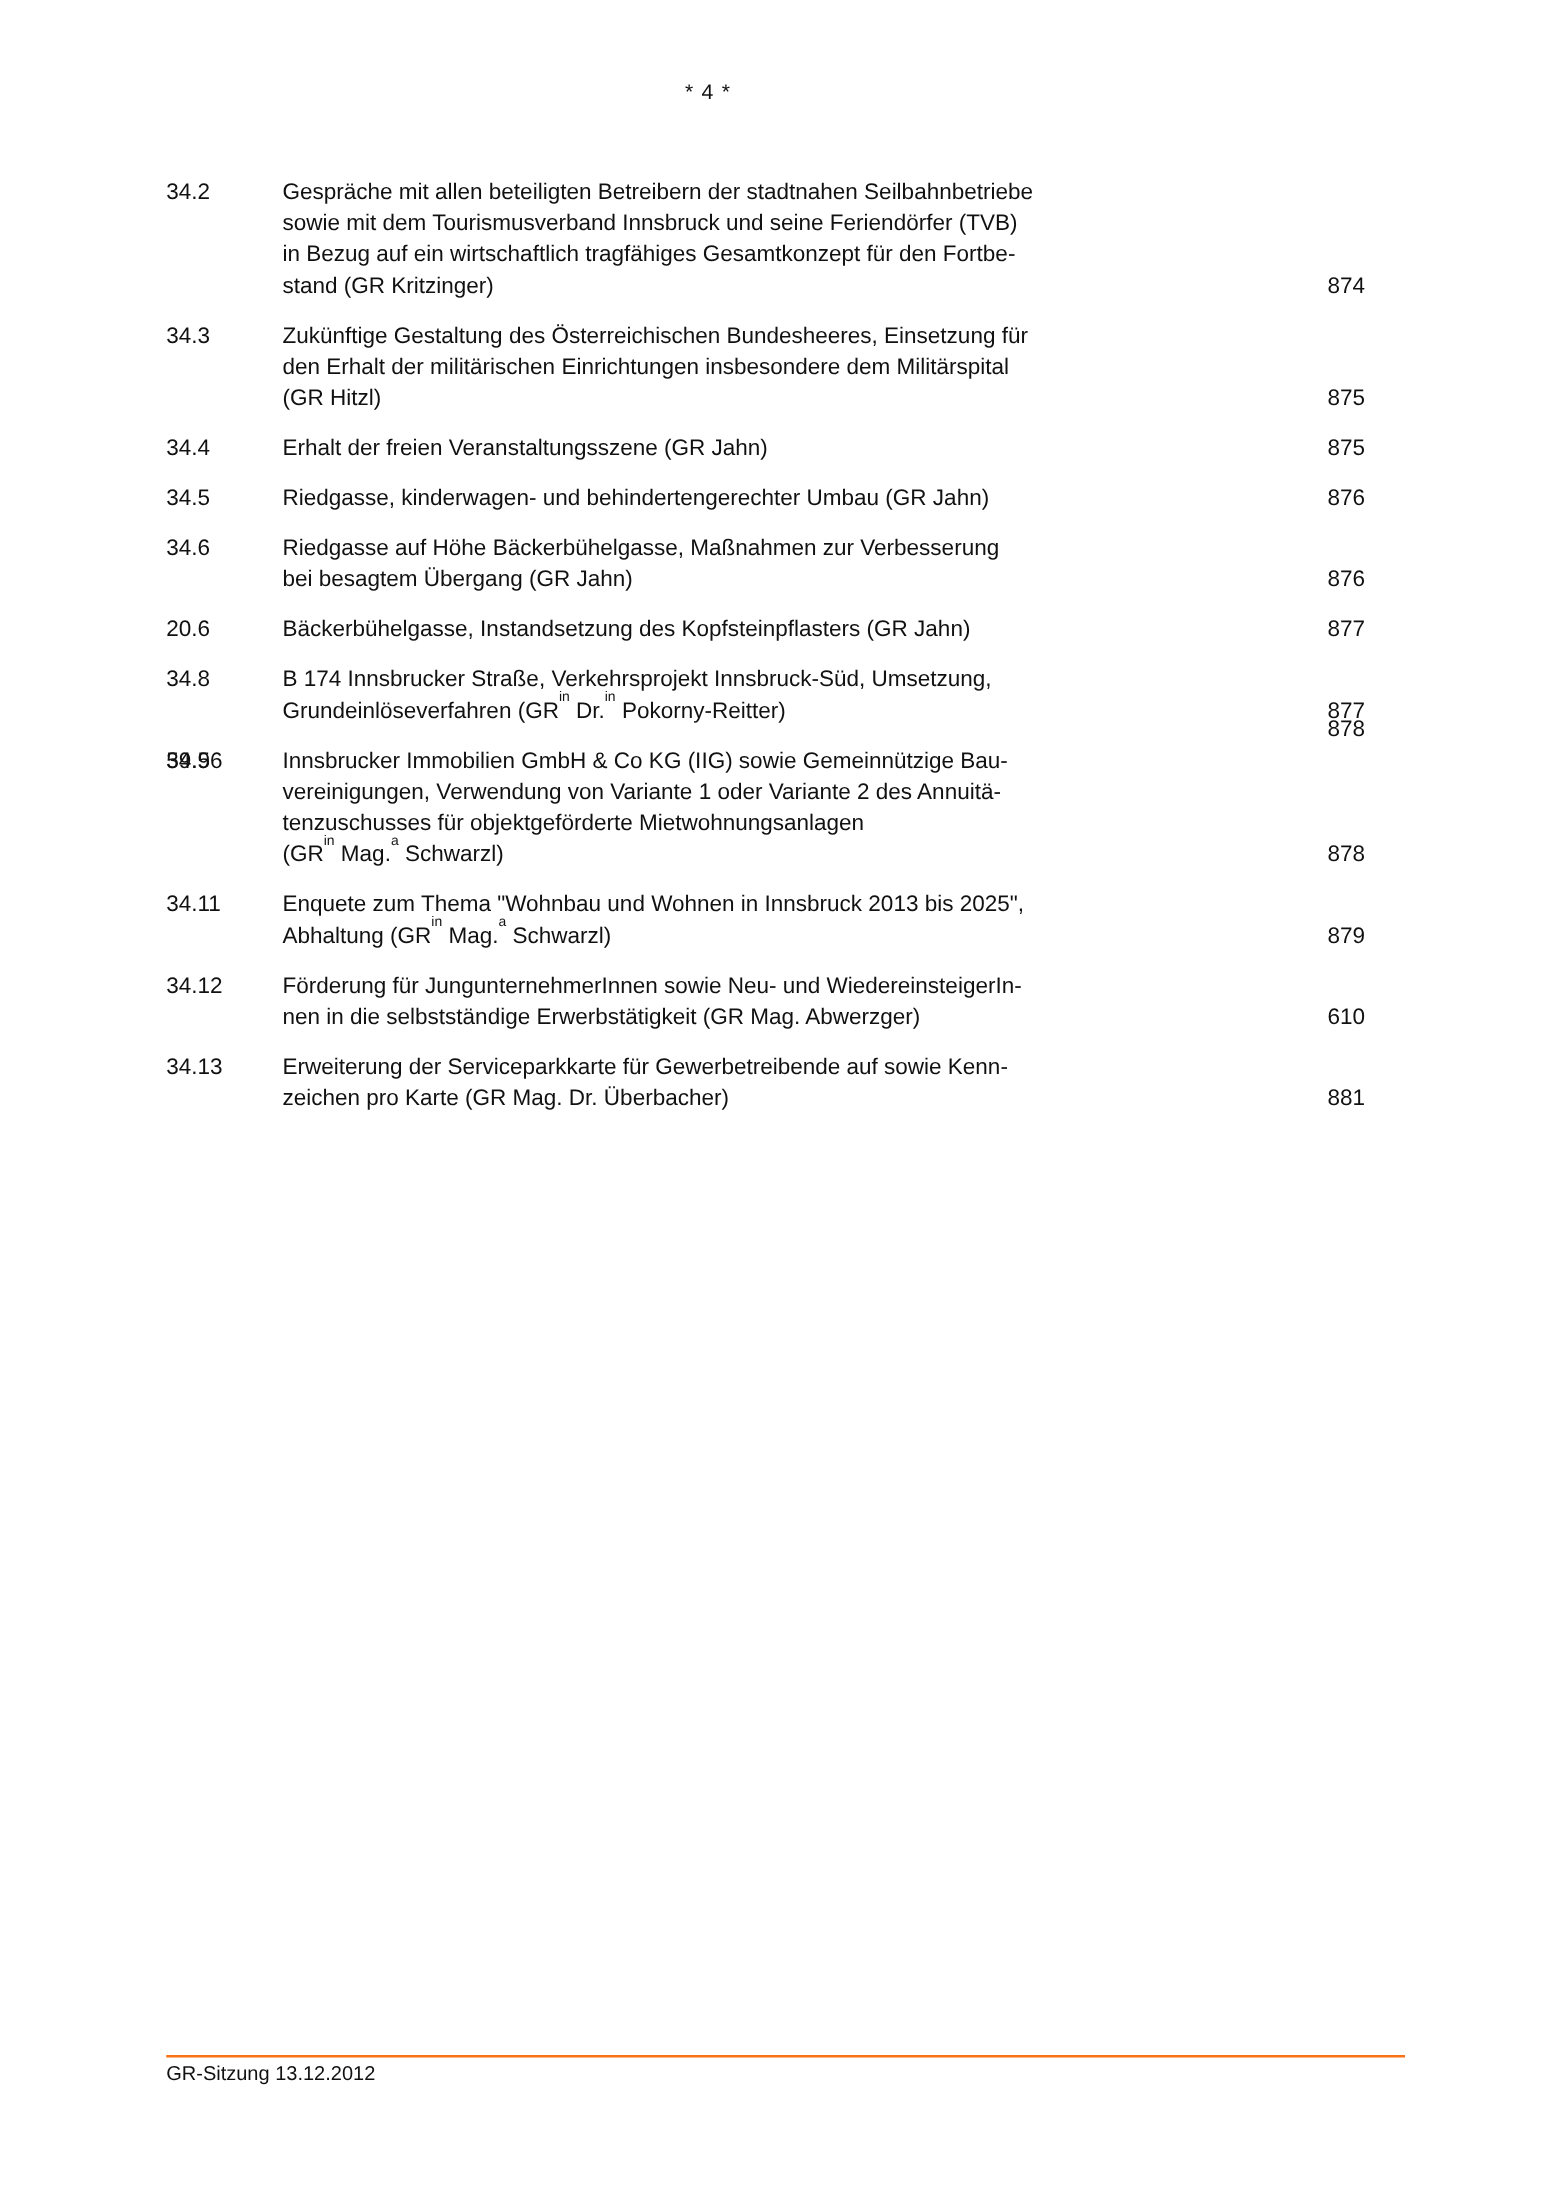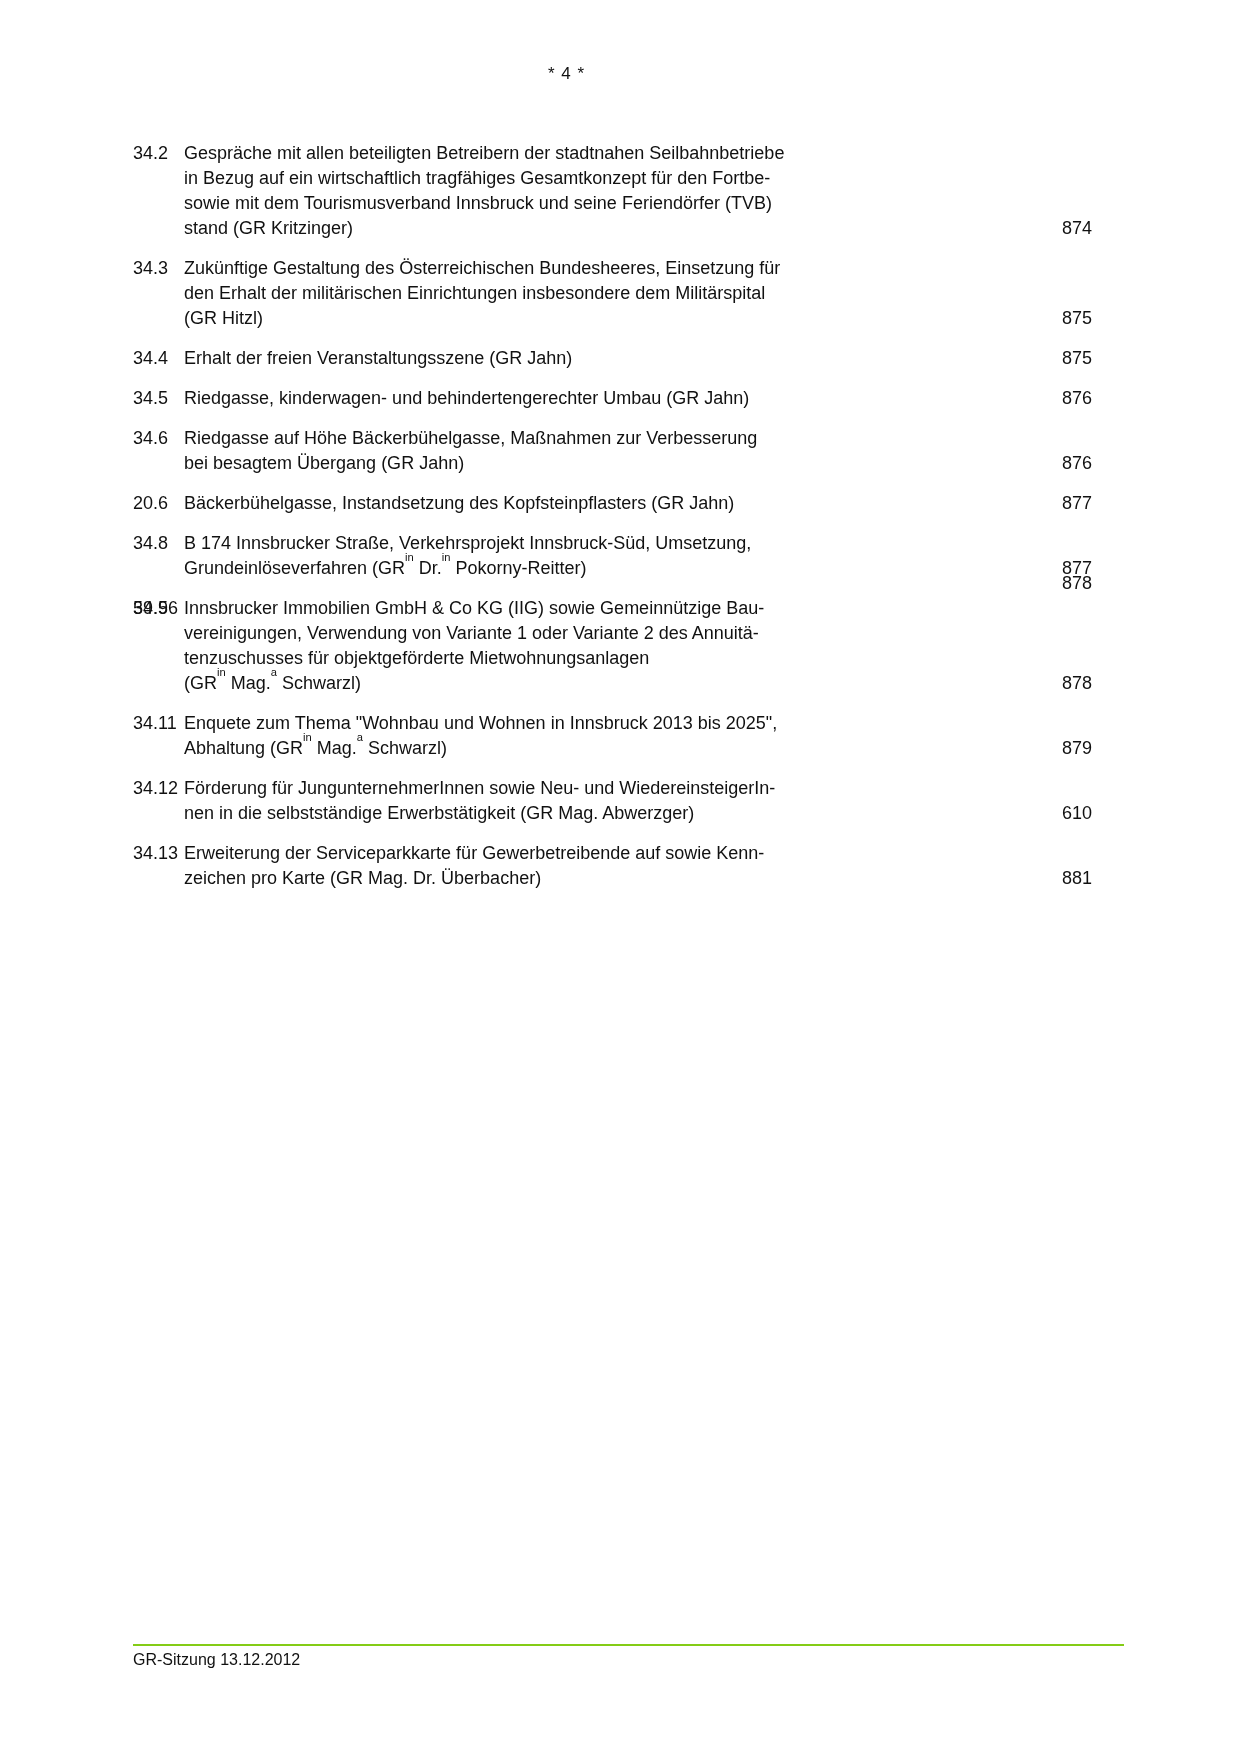--- a/index.html
+++ b/index.html
@@ -36,21 +36,21 @@
     position: relative;
     margin-bottom: 15px;
   }
   .toc-num {
     position: absolute;
     left: 0;
     top: 0;
     line-height: 25px;
   }
   .toc-title {
-    margin-left: 51px;
+    margin-left: 93px;
     width: 810px;
   }
   .toc-line {
     white-space: nowrap;
     height: 25px;
     line-height: 25px;
   }
   .toc-page {
     position: absolute;
     right: 0;
@@ -63,38 +63,38 @@
     font-size: 0.62em;
     line-height: 0;
     position: relative;
     top: -0.52em;
   }
   .page-footer {
     position: absolute;
     left: 133px;
     top: 1644px;
     width: 991px;
-    border-top: 2px solid #84cc16;
+    border-top: 2px solid #f97316;
     padding-top: 3px;
     font-size: 16px;
     line-height: 21px;
   }
 </style>
 </head>
 <body>
 
 <div class="page-header">* 4 *</div>
 
 <div class="toc" id="toc">
     <div class="toc-row">
       <div class="toc-num">34.2</div>
       <div class="toc-title">
         <div class="toc-line">Gespräche mit allen beteiligten Betreibern der stadtnahen Seilbahnbetriebe</div>
+        <div class="toc-line">sowie mit dem Tourismusverband Innsbruck und seine Feriendörfer (TVB)</div>
         <div class="toc-line">in Bezug auf ein wirtschaftlich tragfähiges Gesamtkonzept für den Fortbe-</div>
-        <div class="toc-line">sowie mit dem Tourismusverband Innsbruck und seine Feriendörfer (TVB)</div>
         <div class="toc-line">stand (GR Kritzinger)</div>
       </div>
       <div class="toc-page">874</div>
     </div>
     <div class="toc-row">
       <div class="toc-num">34.3</div>
       <div class="toc-title">
         <div class="toc-line">Zukünftige Gestaltung des Österreichischen Bundesheeres, Einsetzung für</div>
         <div class="toc-line">den Erhalt der militärischen Einrichtungen insbesondere dem Militärspital</div>
         <div class="toc-line">(GR Hitzl)</div>

